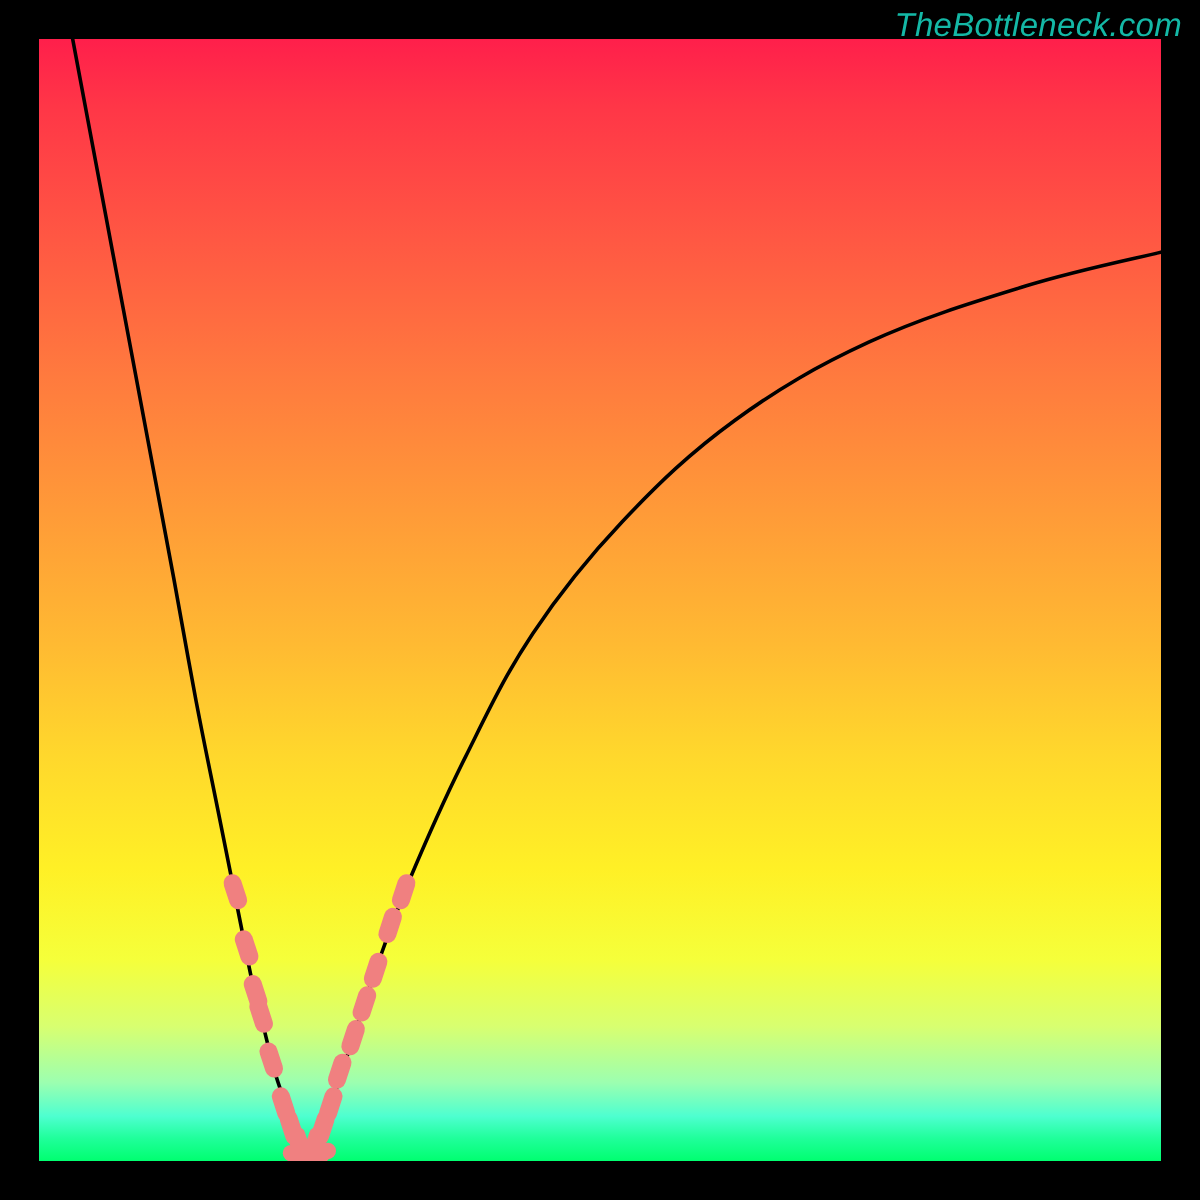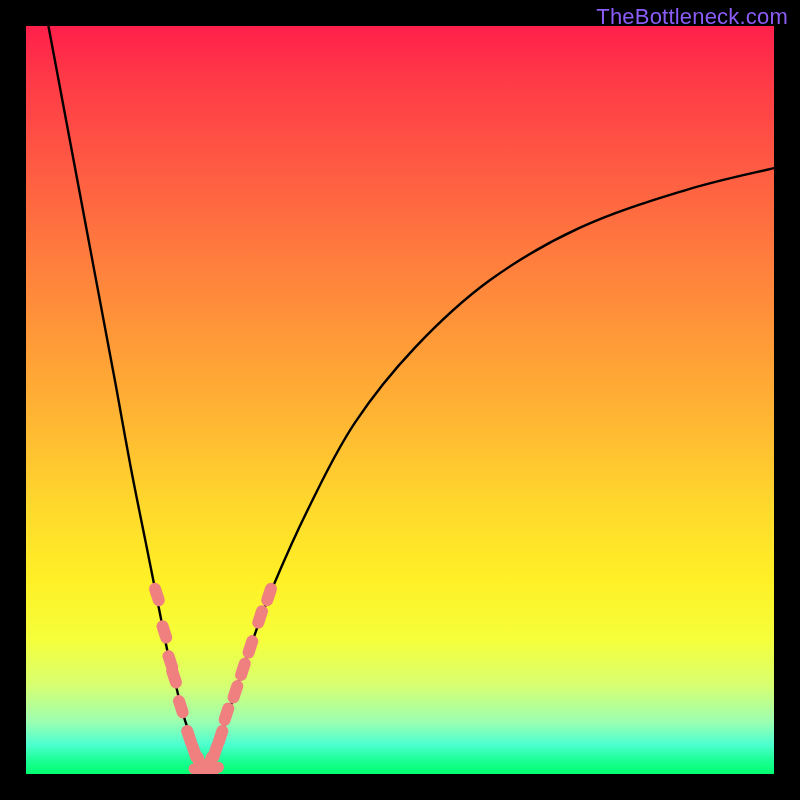--- a/index.html
+++ b/index.html
@@ -43,24 +43,25 @@
       #9cffb0 93%,
       #4effd0 96%,
       #1fff9a 98%,
       #00ff70 100%
     );
   }
   .watermark {
     position: absolute;
     top: 4px;
     right: 12px;
-    color: #8b5cf6;
+    color: #14b8a6;
     font-size: 22px;
     font-weight: 400;
     letter-spacing: 0.2px;
+    font-style: italic;
   }
   svg.curve {
     position: absolute;
     top: 0; left: 0;
     width: 748px;
     height: 748px;
   }
 </style>
 </head>
 <body>

